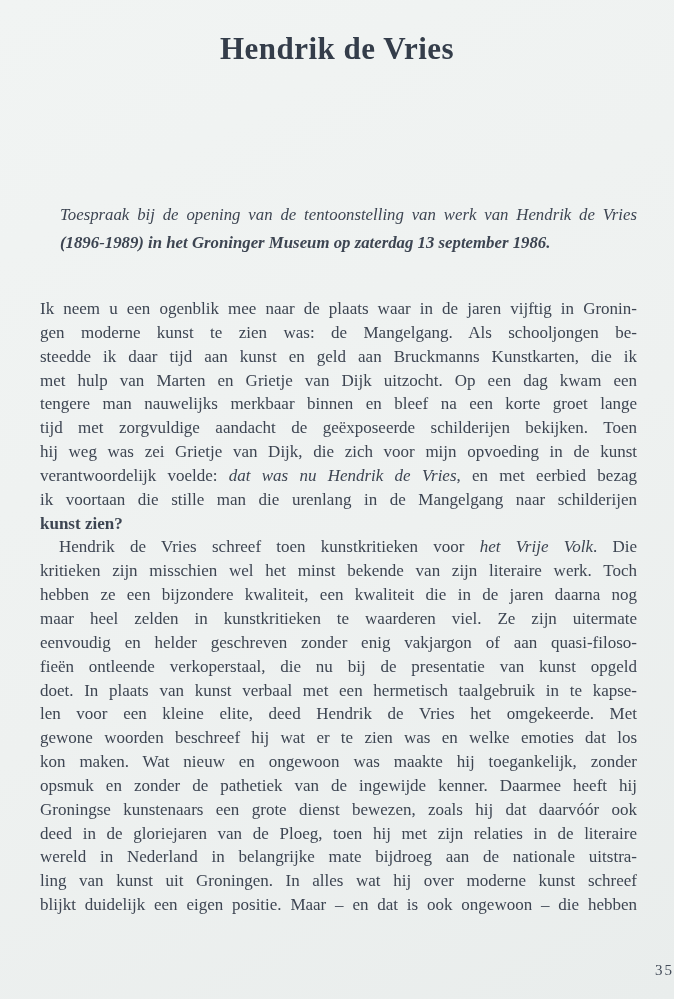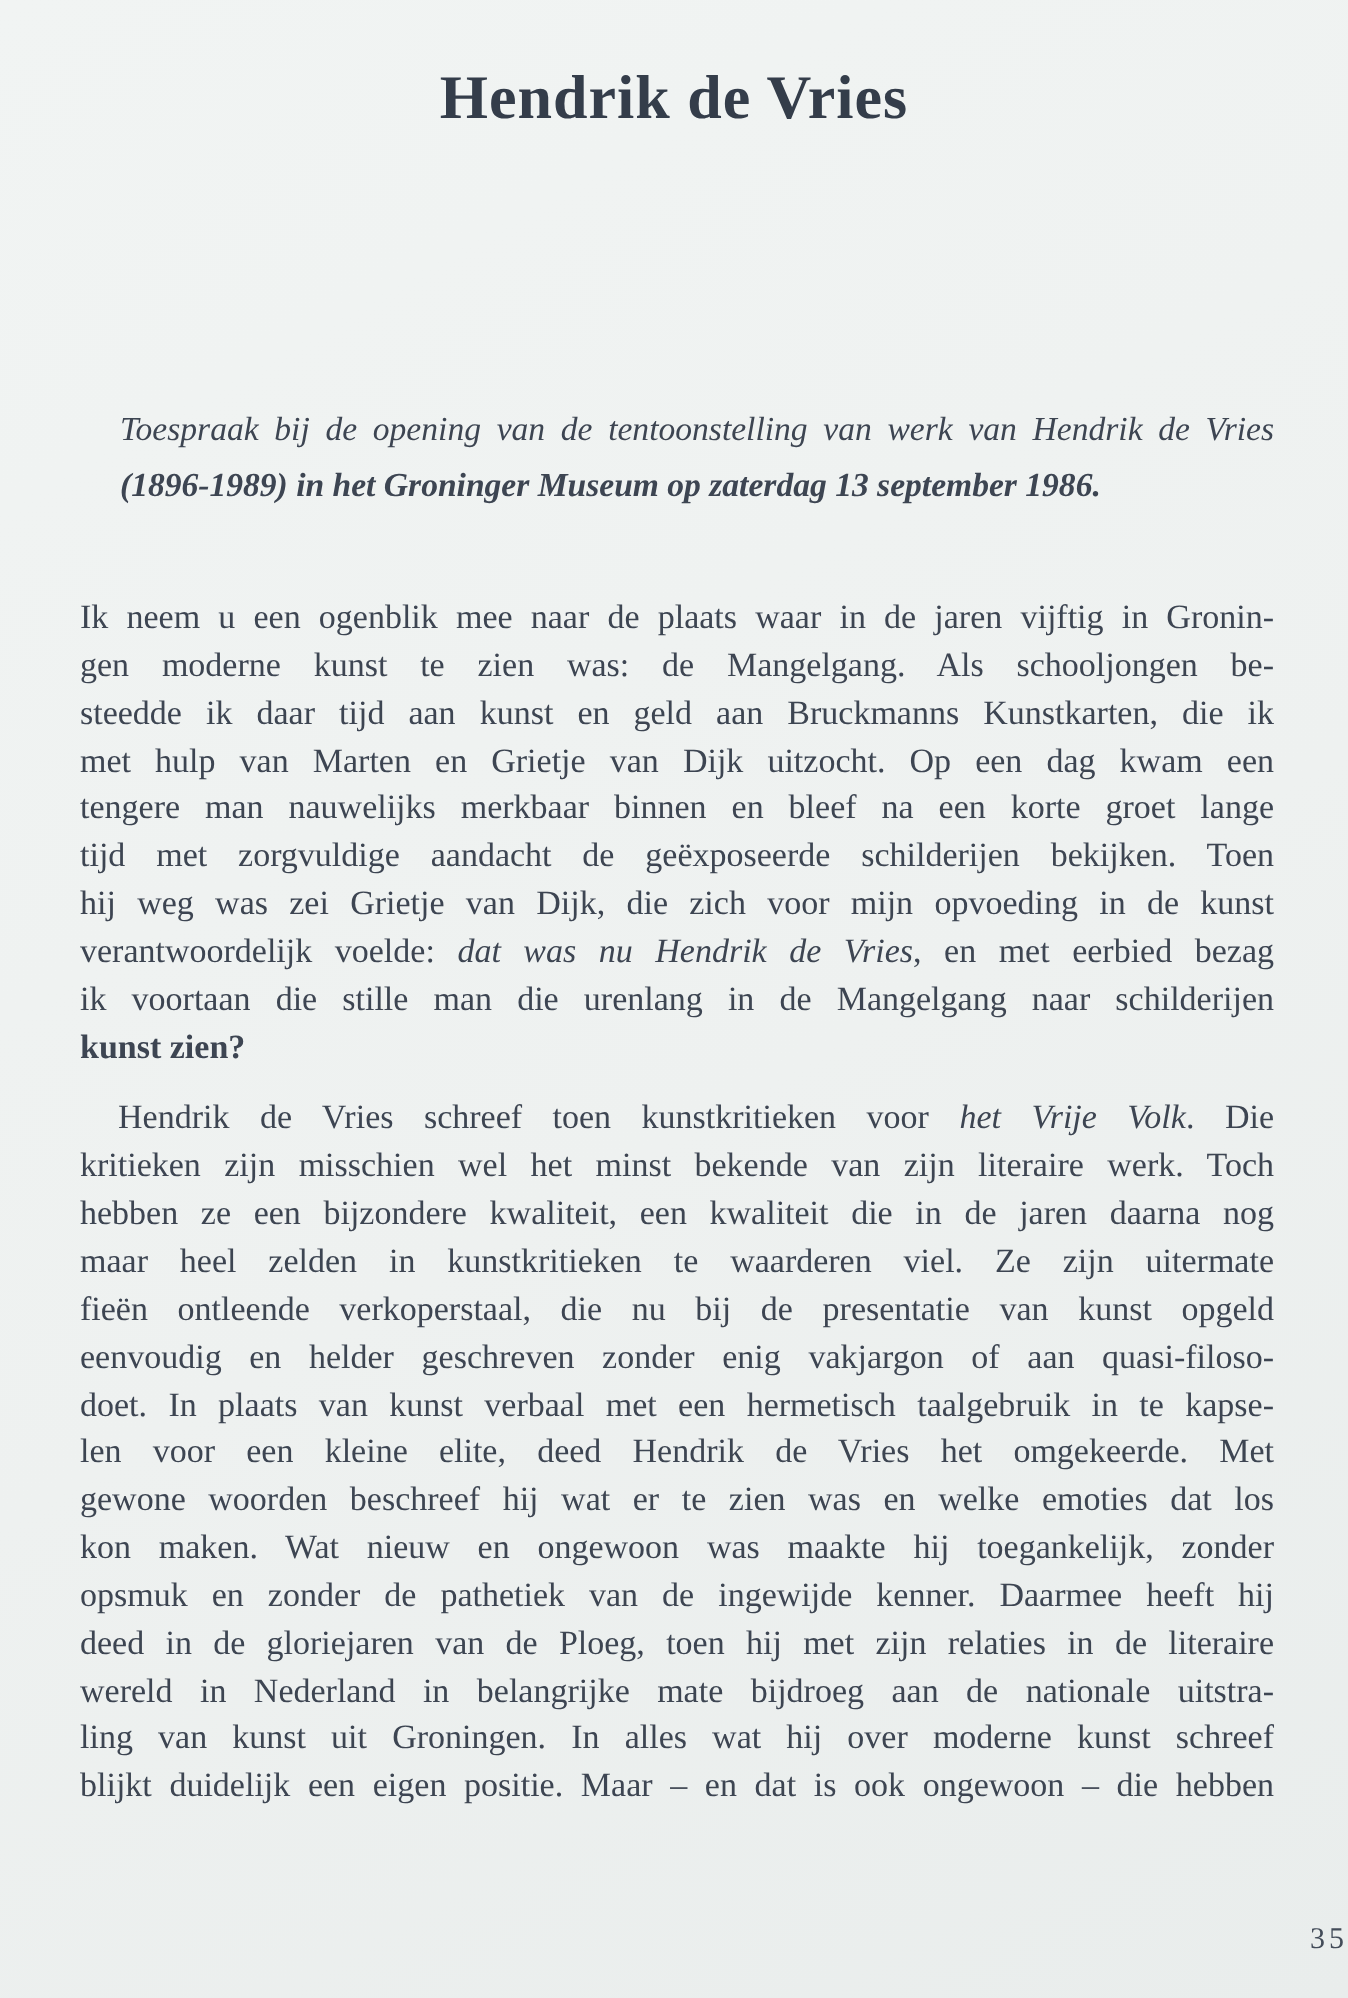--- a/index.html
+++ b/index.html
@@ -51,21 +51,21 @@
     -moz-text-align-last: justify;
     height: 23.85px;
     overflow: hidden;
   }
   .epigraph .line { height: 27.8px; margin-left: 20px; }
   .line.no-just {
     text-align-last: left;
     font-weight: bold;
     -moz-text-align-last: left;
   }
-  .line.indent { text-indent: 19px; margin-top: 12px; }
+  .line.indent { text-indent: 19px; }
   .it { font-style: italic; }
   .page-number {
     position: absolute;
     top: 962px;
     left: 0;
     width: 100%;
     text-align: right;
     font-size: 15px;
     letter-spacing: 2px;
     color: #434c59;
@@ -90,27 +90,28 @@
       <div class="line"><span>tengere man nauwelijks merkbaar binnen en bleef na een korte groet lange</span></div>
       <div class="line"><span>tijd met zorgvuldige aandacht de geëxposeerde schilderijen bekijken. Toen</span></div>
       <div class="line"><span>hij weg was zei Grietje van Dijk, die zich voor mijn opvoeding in de kunst</span></div>
       <div class="line"><span>verantwoordelijk voelde: </span><span class="it">dat was nu Hendrik de Vries</span><span>, en met eerbied bezag</span></div>
       <div class="line"><span>ik voortaan die stille man die urenlang in de Mangelgang naar schilderijen</span></div>
       <div class="line no-just"><span>kunst zien?</span></div>
       <div class="line indent"><span>Hendrik de Vries schreef toen kunstkritieken voor </span><span class="it">het Vrije Volk</span><span>. Die</span></div>
       <div class="line"><span>kritieken zijn misschien wel het minst bekende van zijn literaire werk. Toch</span></div>
       <div class="line"><span>hebben ze een bijzondere kwaliteit, een kwaliteit die in de jaren daarna nog</span></div>
       <div class="line"><span>maar heel zelden in kunstkritieken te waarderen viel. Ze zijn uitermate</span></div>
+      <div class="line"><span>eenvoudig en helder geschreven zonder enig vakjargon of aan quasi-filoso-</span></div>
       <div class="line"><span>fieën ontleende verkoperstaal, die nu bij de presentatie van kunst opgeld</span></div>
-      <div class="line"><span>eenvoudig en helder geschreven zonder enig vakjargon of aan quasi-filoso-</span></div>
       <div class="line"><span>doet. In plaats van kunst verbaal met een hermetisch taalgebruik in te kapse-</span></div>
       <div class="line"><span>len voor een kleine elite, deed Hendrik de Vries het omgekeerde. Met</span></div>
       <div class="line"><span>gewone woorden beschreef hij wat er te zien was en welke emoties dat los</span></div>
       <div class="line"><span>kon maken. Wat nieuw en ongewoon was maakte hij toegankelijk, zonder</span></div>
       <div class="line"><span>opsmuk en zonder de pathetiek van de ingewijde kenner. Daarmee heeft hij</span></div>
+      <div class="line"><span>Groningse kunstenaars een grote dienst bewezen, zoals hij dat daarvóór ook</span></div>
       <div class="line"><span>deed in de gloriejaren van de Ploeg, toen hij met zijn relaties in de literaire</span></div>
       <div class="line"><span>wereld in Nederland in belangrijke mate bijdroeg aan de nationale uitstra-</span></div>
       <div class="line"><span>ling van kunst uit Groningen. In alles wat hij over moderne kunst schreef</span></div>
       <div class="line"><span>blijkt duidelijk een eigen positie. Maar – en dat is ook ongewoon – die hebben</span></div>
     </div>
 
   <div class="page-number">35</div>
 </div>
 
 </body></html>

